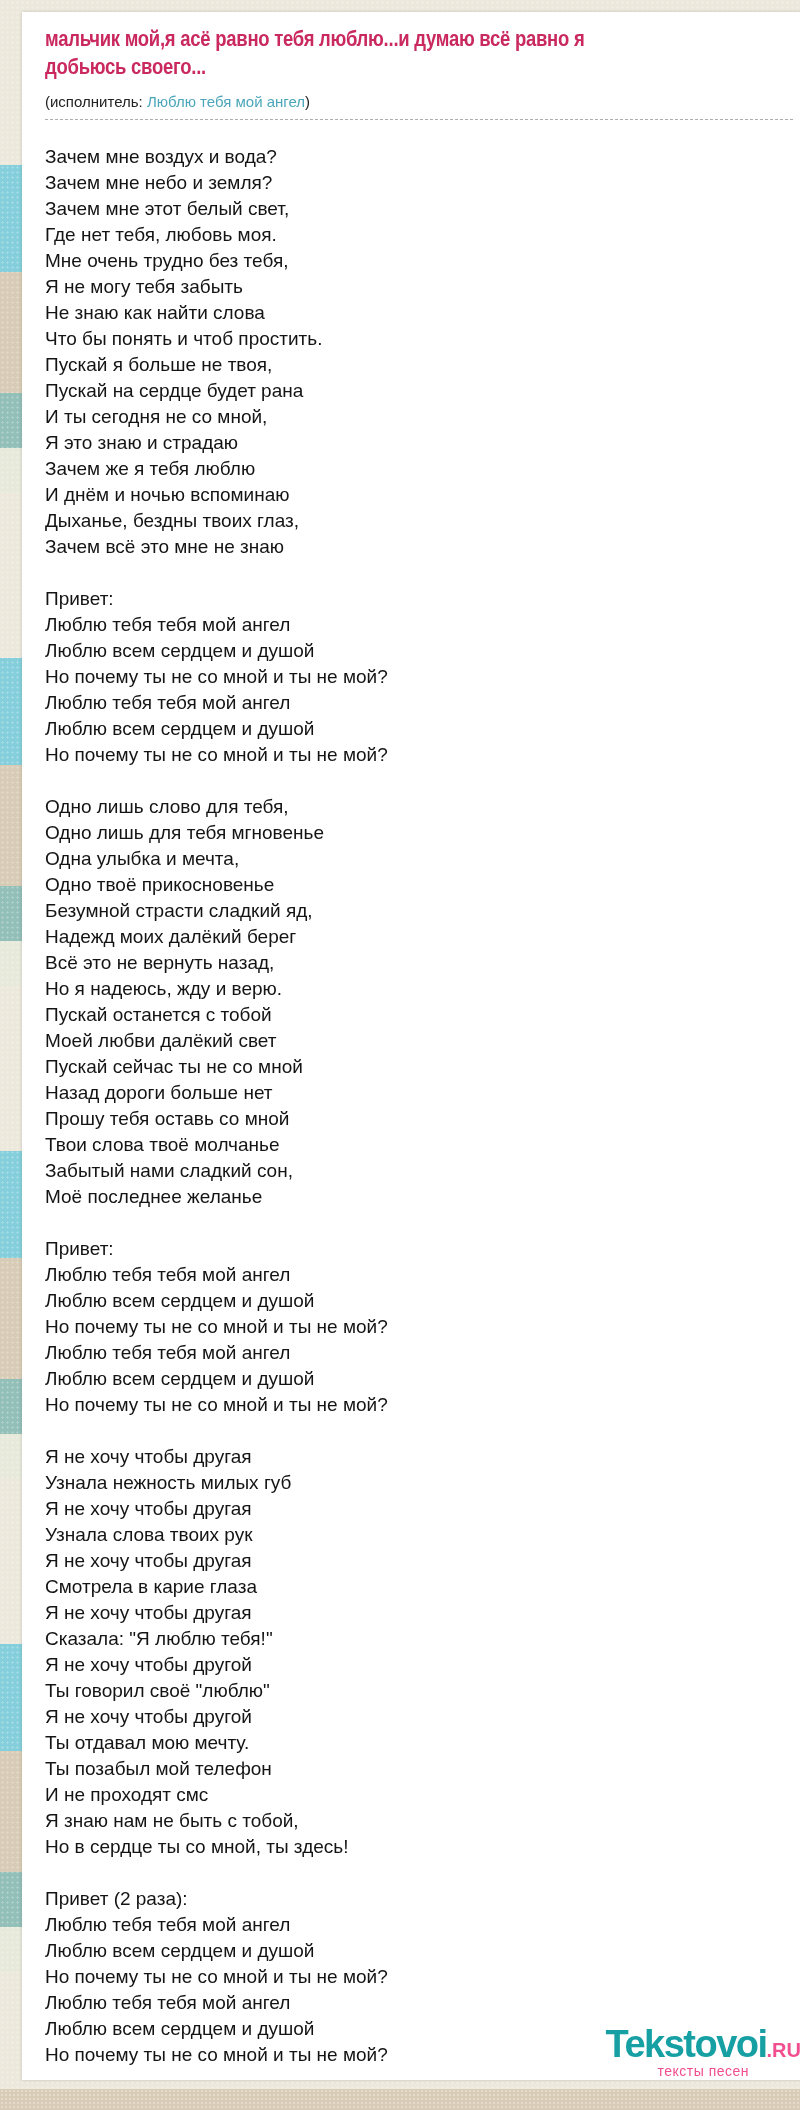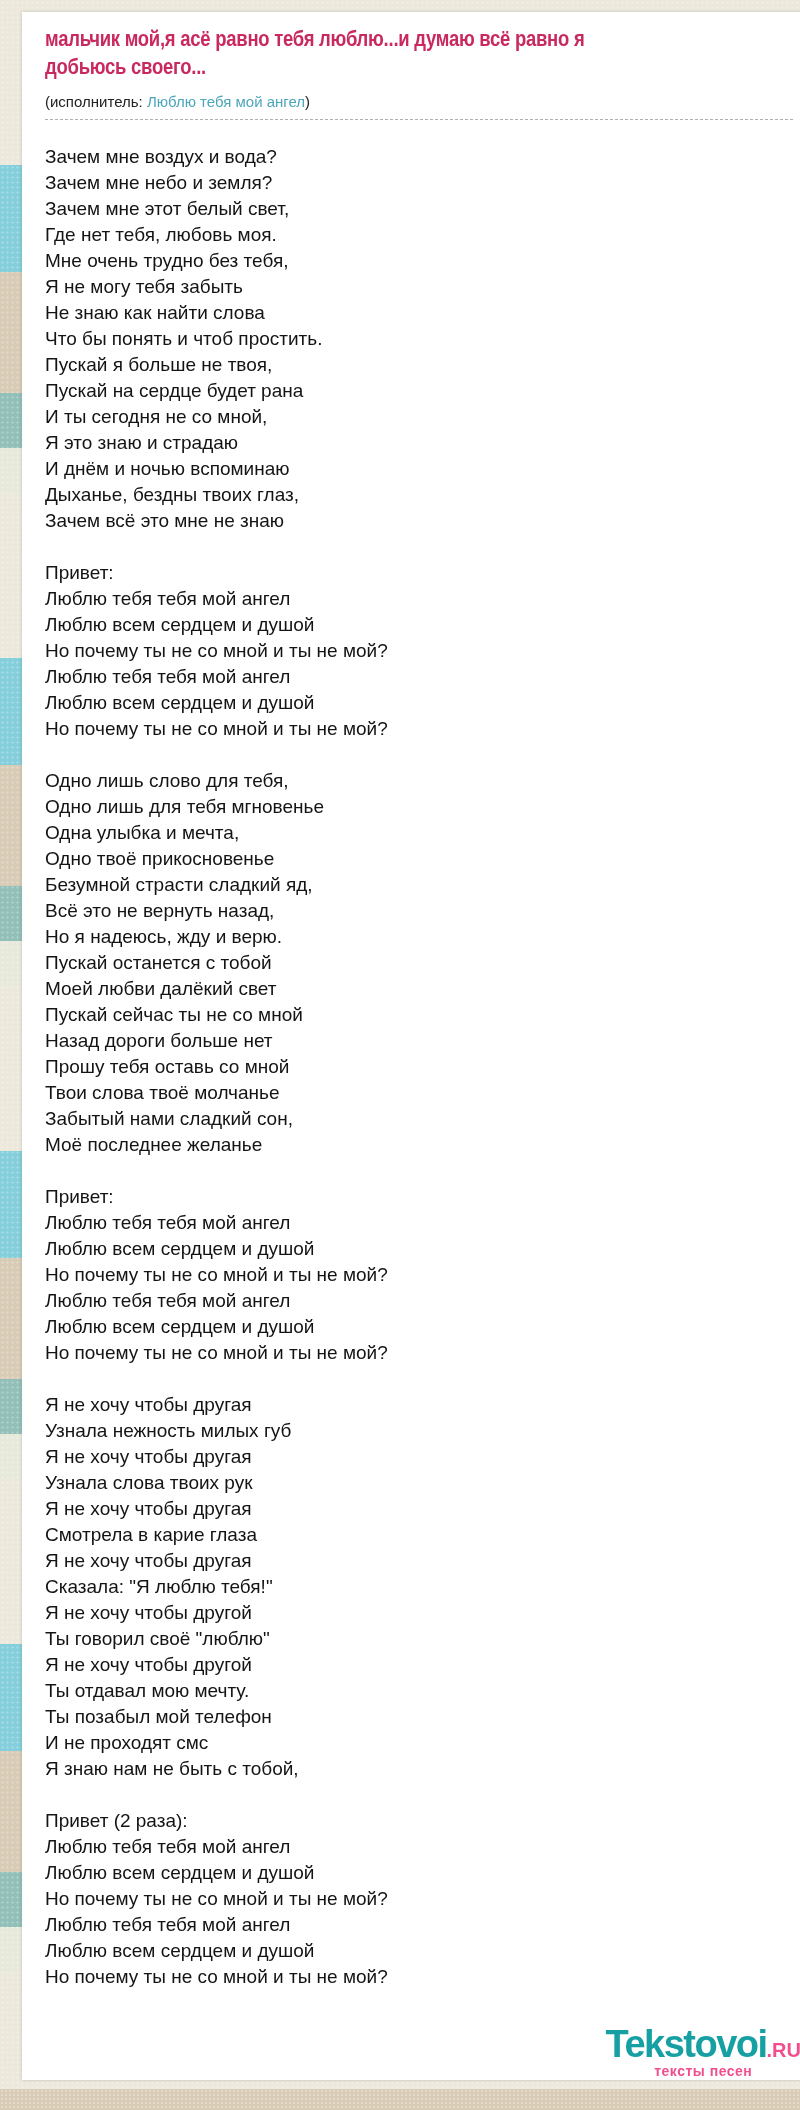--- a/index.html
+++ b/index.html
@@ -65,21 +65,21 @@
   .logo-main{
     color:var(--logo-teal);
     font-size:38px;font-weight:bold;letter-spacing:-1.5px;
   }
   .logo-domain{
     color:var(--logo-pink);
     font-size:20px;font-weight:bold;letter-spacing:0;
   }
   .logo-tagline{
     color:var(--logo-pink);
-    font-size:14px;font-weight:bold;
+    font-size:14px;font-weight:normal;
     margin-top:1px;letter-spacing:0.5px;
   }
 </style>
 </head>
 <body>
 
 <div class="card">
 
   <h1 class="page-title">мальчик мой,я асё равно тебя люблю...и думаю всё равно я
 добьюсь своего...</h1>
@@ -92,37 +92,39 @@
       <div class="lyric-line">Зачем мне этот белый свет,</div>
       <div class="lyric-line">Где нет тебя, любовь моя.</div>
       <div class="lyric-line">Мне очень трудно без тебя,</div>
       <div class="lyric-line">Я не могу тебя забыть</div>
       <div class="lyric-line">Не знаю как найти слова</div>
       <div class="lyric-line">Что бы понять и чтоб простить.</div>
       <div class="lyric-line">Пускай я больше не твоя,</div>
       <div class="lyric-line">Пускай на сердце будет рана</div>
       <div class="lyric-line">И ты сегодня не со мной,</div>
       <div class="lyric-line">Я это знаю и страдаю</div>
+      <div class="lyric-line">Зачем же я тебя люблю</div>
       <div class="lyric-line">И днём и ночью вспоминаю</div>
       <div class="lyric-line">Дыханье, бездны твоих глаз,</div>
       <div class="lyric-line">Зачем всё это мне не знаю</div>
       <div class="lyric-line">&nbsp;</div>
       <div class="lyric-line">Привет:</div>
       <div class="lyric-line">Люблю тебя тебя мой ангел</div>
       <div class="lyric-line">Люблю всем сердцем и душой</div>
       <div class="lyric-line">Но почему ты не со мной и ты не мой?</div>
       <div class="lyric-line">Люблю тебя тебя мой ангел</div>
       <div class="lyric-line">Люблю всем сердцем и душой</div>
       <div class="lyric-line">Но почему ты не со мной и ты не мой?</div>
       <div class="lyric-line">&nbsp;</div>
       <div class="lyric-line">Одно лишь слово для тебя,</div>
       <div class="lyric-line">Одно лишь для тебя мгновенье</div>
       <div class="lyric-line">Одна улыбка и мечта,</div>
       <div class="lyric-line">Одно твоё прикосновенье</div>
       <div class="lyric-line">Безумной страсти сладкий яд,</div>
+      <div class="lyric-line">Надежд моих далёкий берег</div>
       <div class="lyric-line">Всё это не вернуть назад,</div>
       <div class="lyric-line">Но я надеюсь, жду и верю.</div>
       <div class="lyric-line">Пускай останется с тобой</div>
       <div class="lyric-line">Моей любви далёкий свет</div>
       <div class="lyric-line">Пускай сейчас ты не со мной</div>
       <div class="lyric-line">Назад дороги больше нет</div>
       <div class="lyric-line">Прошу тебя оставь со мной</div>
       <div class="lyric-line">Твои слова твоё молчанье</div>
       <div class="lyric-line">Забытый нами сладкий сон,</div>
       <div class="lyric-line">Моё последнее желанье</div>
@@ -143,20 +145,21 @@
       <div class="lyric-line">Смотрела в карие глаза</div>
       <div class="lyric-line">Я не хочу чтобы другая</div>
       <div class="lyric-line">Сказала: "Я люблю тебя!"</div>
       <div class="lyric-line">Я не хочу чтобы другой</div>
       <div class="lyric-line">Ты говорил своё "люблю"</div>
       <div class="lyric-line">Я не хочу чтобы другой</div>
       <div class="lyric-line">Ты отдавал мою мечту.</div>
       <div class="lyric-line">Ты позабыл мой телефон</div>
       <div class="lyric-line">И не проходят смс</div>
       <div class="lyric-line">Я знаю нам не быть с тобой,</div>
+      <div class="lyric-line">Но в сердце ты со мной, ты здесь!</div>
       <div class="lyric-line">&nbsp;</div>
       <div class="lyric-line">Привет (2 раза):</div>
       <div class="lyric-line">Люблю тебя тебя мой ангел</div>
       <div class="lyric-line">Люблю всем сердцем и душой</div>
       <div class="lyric-line">Но почему ты не со мной и ты не мой?</div>
       <div class="lyric-line">Люблю тебя тебя мой ангел</div>
       <div class="lyric-line">Люблю всем сердцем и душой</div>
       <div class="lyric-line">Но почему ты не со мной и ты не мой?</div>
     </div>
 

